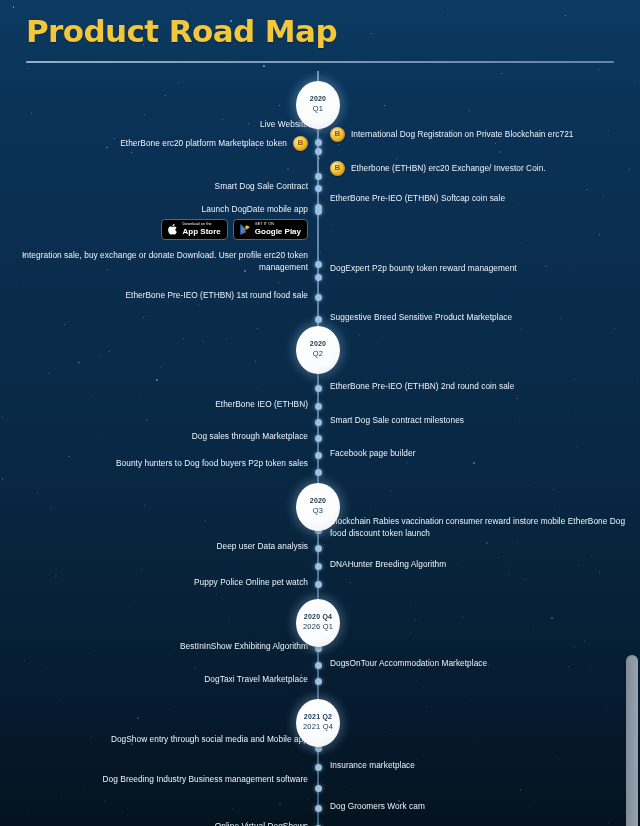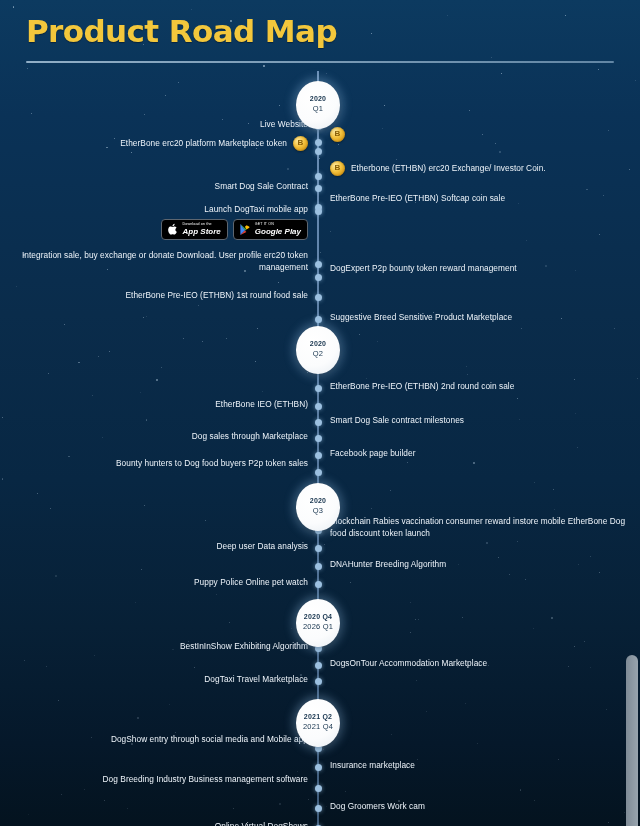--- a/index.html
+++ b/index.html
@@ -176,21 +176,21 @@
     gap: 4px;
     background: #000;
     border: 1px solid #5d6670;
     border-radius: 4px;
     padding: 2px 6px 2px 5px;
     height: 21px;
   }
   .badge .b-glyph { width: 12px; height: 13px; display: block; }
   .badge .b-text { display: flex; flex-direction: column; line-height: 1; color: #fff; }
   .badge .b-top { font-size: 3.6px; letter-spacing: .15px; white-space: nowrap; }
-  .badge .b-main { font-size: 8px; font-weight: bold; white-space: nowrap; margin-top: 1.5px; font-style: italic; }
+  .badge .b-main { font-size: 8px; font-weight: bold; white-space: nowrap; margin-top: 1.5px; }
 
   
   .scrollbar {
     position: absolute;
     right: 2px;
     top: 655px;
     width: 12px;
     height: 180px;
     border-radius: 7px;
     background: linear-gradient(to right, #7f8b96, #98a4ae);
@@ -426,20 +426,21 @@
 
     <div class="row" style="top:56px">
       <span class="dot"></span>
       <div class="entry left">Live Website</div>
     </div>
 
     <div class="row" style="top:72px">
       <span class="dot"></span>
       <div class="entry right two-line coin-row">
         <span class="coin"></span>
+        <span>International Dog Registration on Private Blockchain erc721</span>
       </div>
     </div>
 
     <div class="row" style="top:81px">
       <span class="dot"></span>
       <div class="entry left two-line coin-row left-align">
         <span>EtherBone erc20 platform Marketplace token</span>
         <span class="coin"></span>
       </div>
     </div>
@@ -457,21 +458,21 @@
       <div class="entry left">Smart Dog Sale Contract</div>
     </div>
 
     <div class="row" style="top:137px">
       <span class="dot"></span>
       <div class="entry right two-line">EtherBone Pre-IEO (ETHBN) Softcap coin sale</div>
     </div>
 
     <div class="row" style="top:141px">
       <span class="dot"></span>
-      <div class="entry left">Launch DogTaxi mobile app</div>
+      <div class="entry left">Launch DogDate mobile app</div>
     </div>
 
     <div class="row" style="top:156px">
       <div class="badges">
         <div class="badge">
           <svg class="b-glyph" viewBox="0 0 24 28">
             <path fill="#ffffff" d="M17.1 14.6c0-3 2.4-4.4 2.5-4.5-1.4-2-3.5-2.3-4.2-2.4-1.8-.2-3.5 1.1-4.4 1.1-.9 0-2.3-1-3.8-1-1.9 0-3.7 1.1-4.7 2.9-2 3.5-.5 8.6 1.4 11.4 1 1.4 2.1 2.9 3.6 2.8 1.5-.1 2-.9 3.8-.9s2.2.9 3.8.9c1.6 0 2.6-1.4 3.5-2.7 1.1-1.6 1.6-3.1 1.6-3.2-.1 0-3.1-1.2-3.1-4.4zM14.3 5.5c.8-1 1.3-2.4 1.2-3.8-1.2.1-2.7.8-3.5 1.8-.8.9-1.4 2.3-1.2 3.7 1.3.1 2.7-.7 3.5-1.7z"></path>
           </svg>
           <div class="b-text">
             <span class="b-top">Download on the</span>

